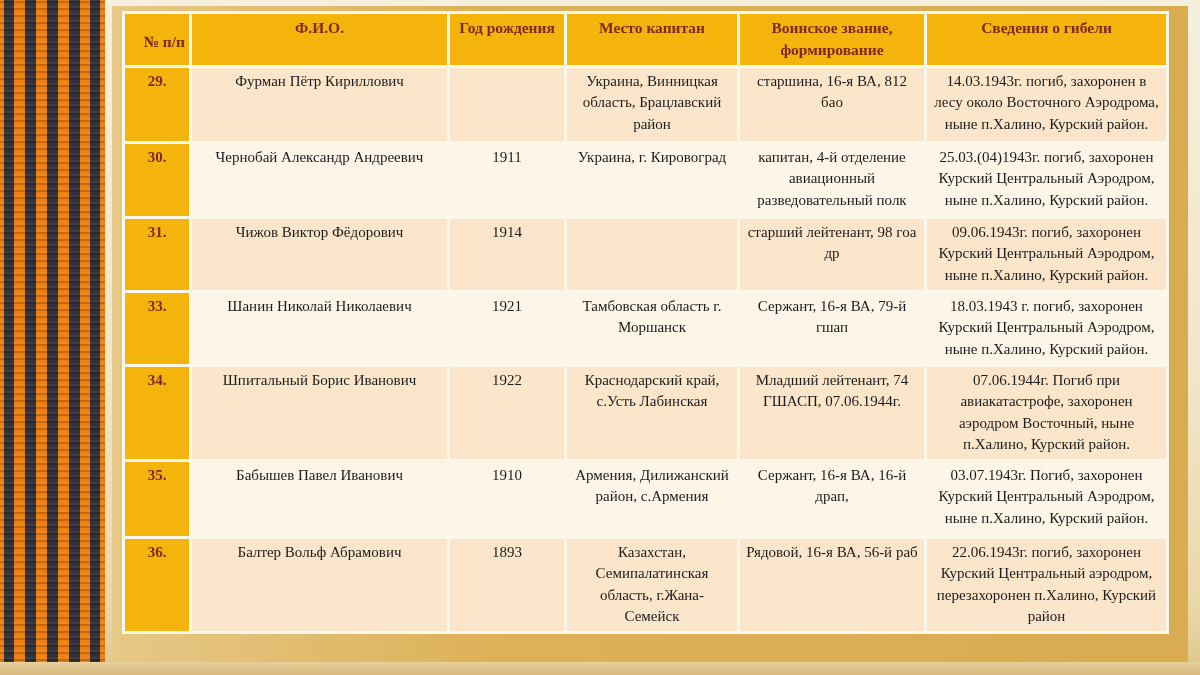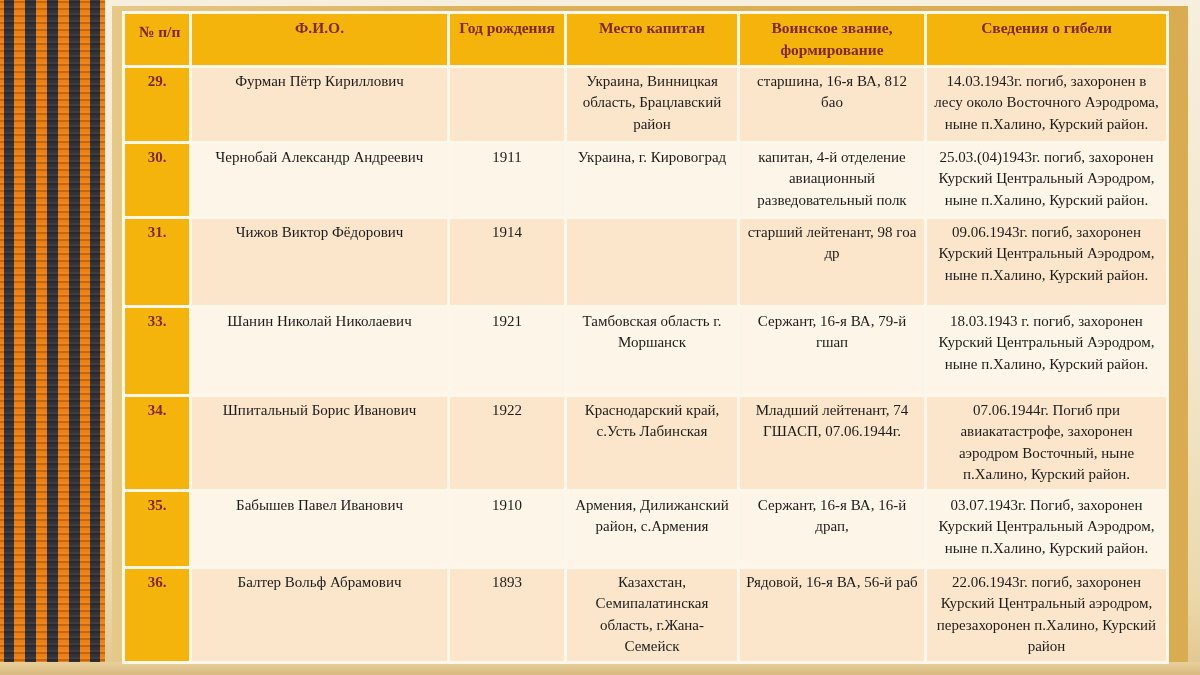--- a/index.html
+++ b/index.html
@@ -64,34 +64,34 @@
   col.c-death{width:239px;}
   th{
     background:var(--header-bg);
     color:var(--header-text);
     font-weight:bold;font-size:15.5px;
     text-align:center;vertical-align:top;
     padding:3px 4px 4px;
     height:40px;
     margin-top:36px;
   }
-  th.num-h{vertical-align:bottom;text-align:center;padding-left:9px;padding-bottom:22px;}
+  th.num-h{vertical-align:bottom;text-align:right;padding-left:9px;padding-bottom:12px;}
   td{
     text-align:center;vertical-align:top;
     padding:3px 6px 4px;
     margin-left:31px;
   }
   td.num{
     background:var(--header-bg);
     color:var(--header-text);
     font-weight:bold;
   }
   tbody tr:nth-child(odd) td:not(.num){background:var(--row-peach);}
   tbody tr:nth-child(even) td:not(.num){background:var(--row-cream);}
-  tbody tr{height:86px;}
+  tbody tr{height:71px;}
   tbody tr:nth-child(1){height:73px;}
   tbody tr:nth-child(2){height:72px;}
   tbody tr:nth-child(6){height:74px;}
   tbody tr:nth-child(8){height:84px;}
 </style>
 </head>
 <body>
 
 <div class="ribbon"></div>
 <div class="panel"></div>

